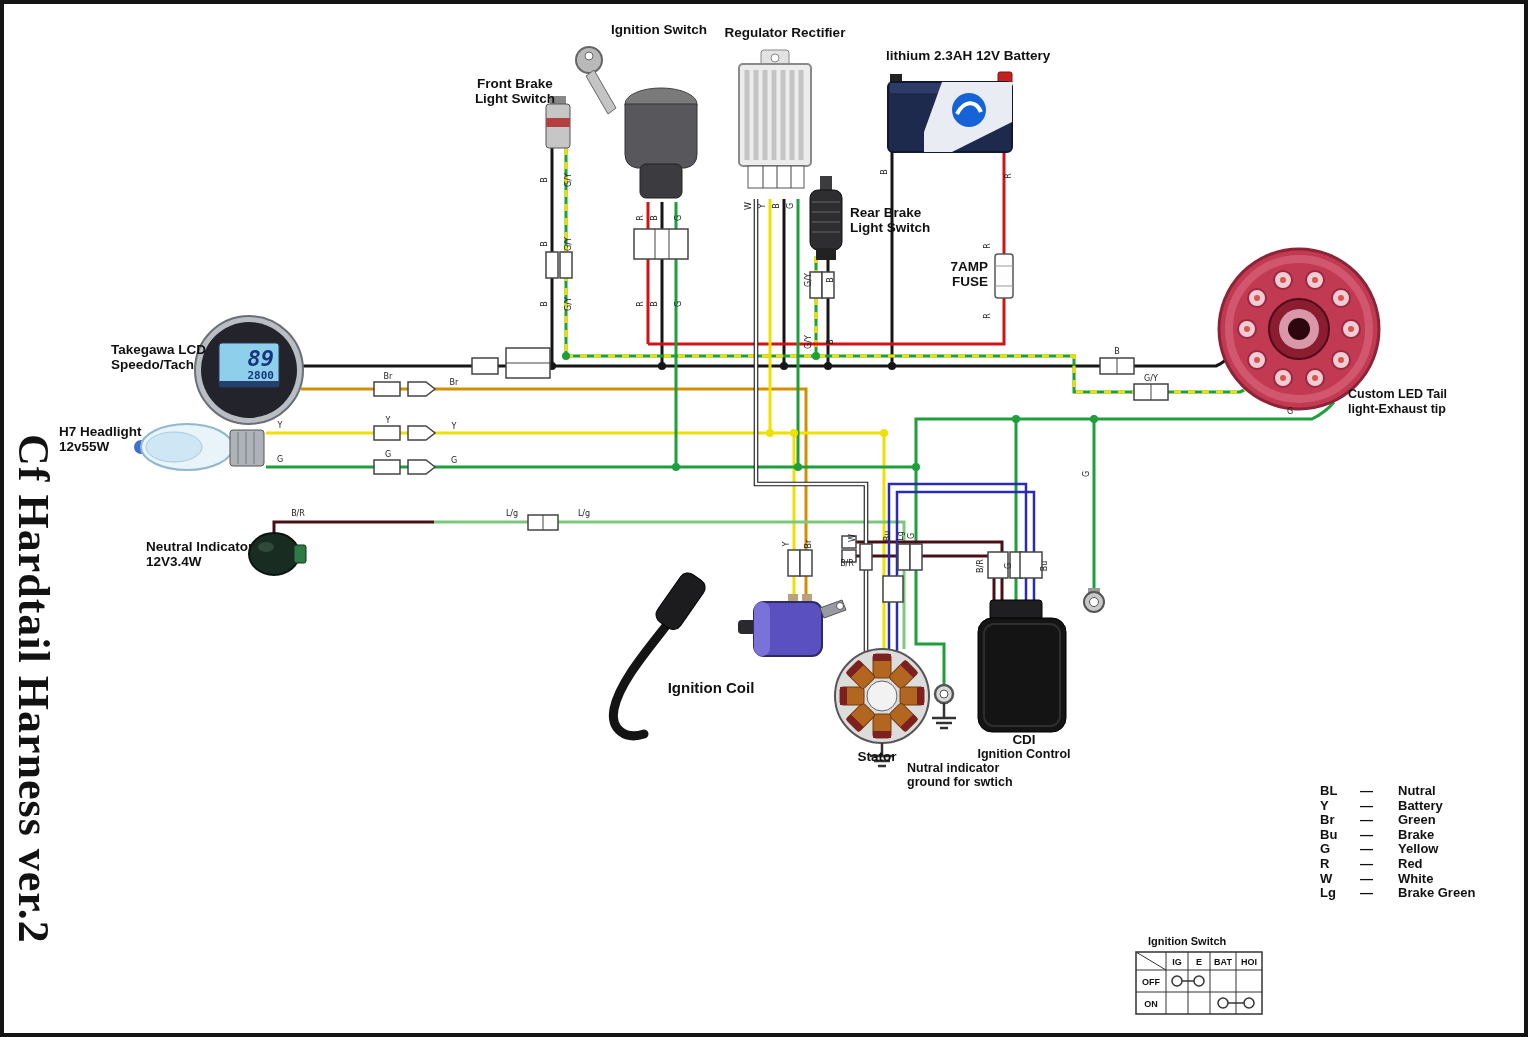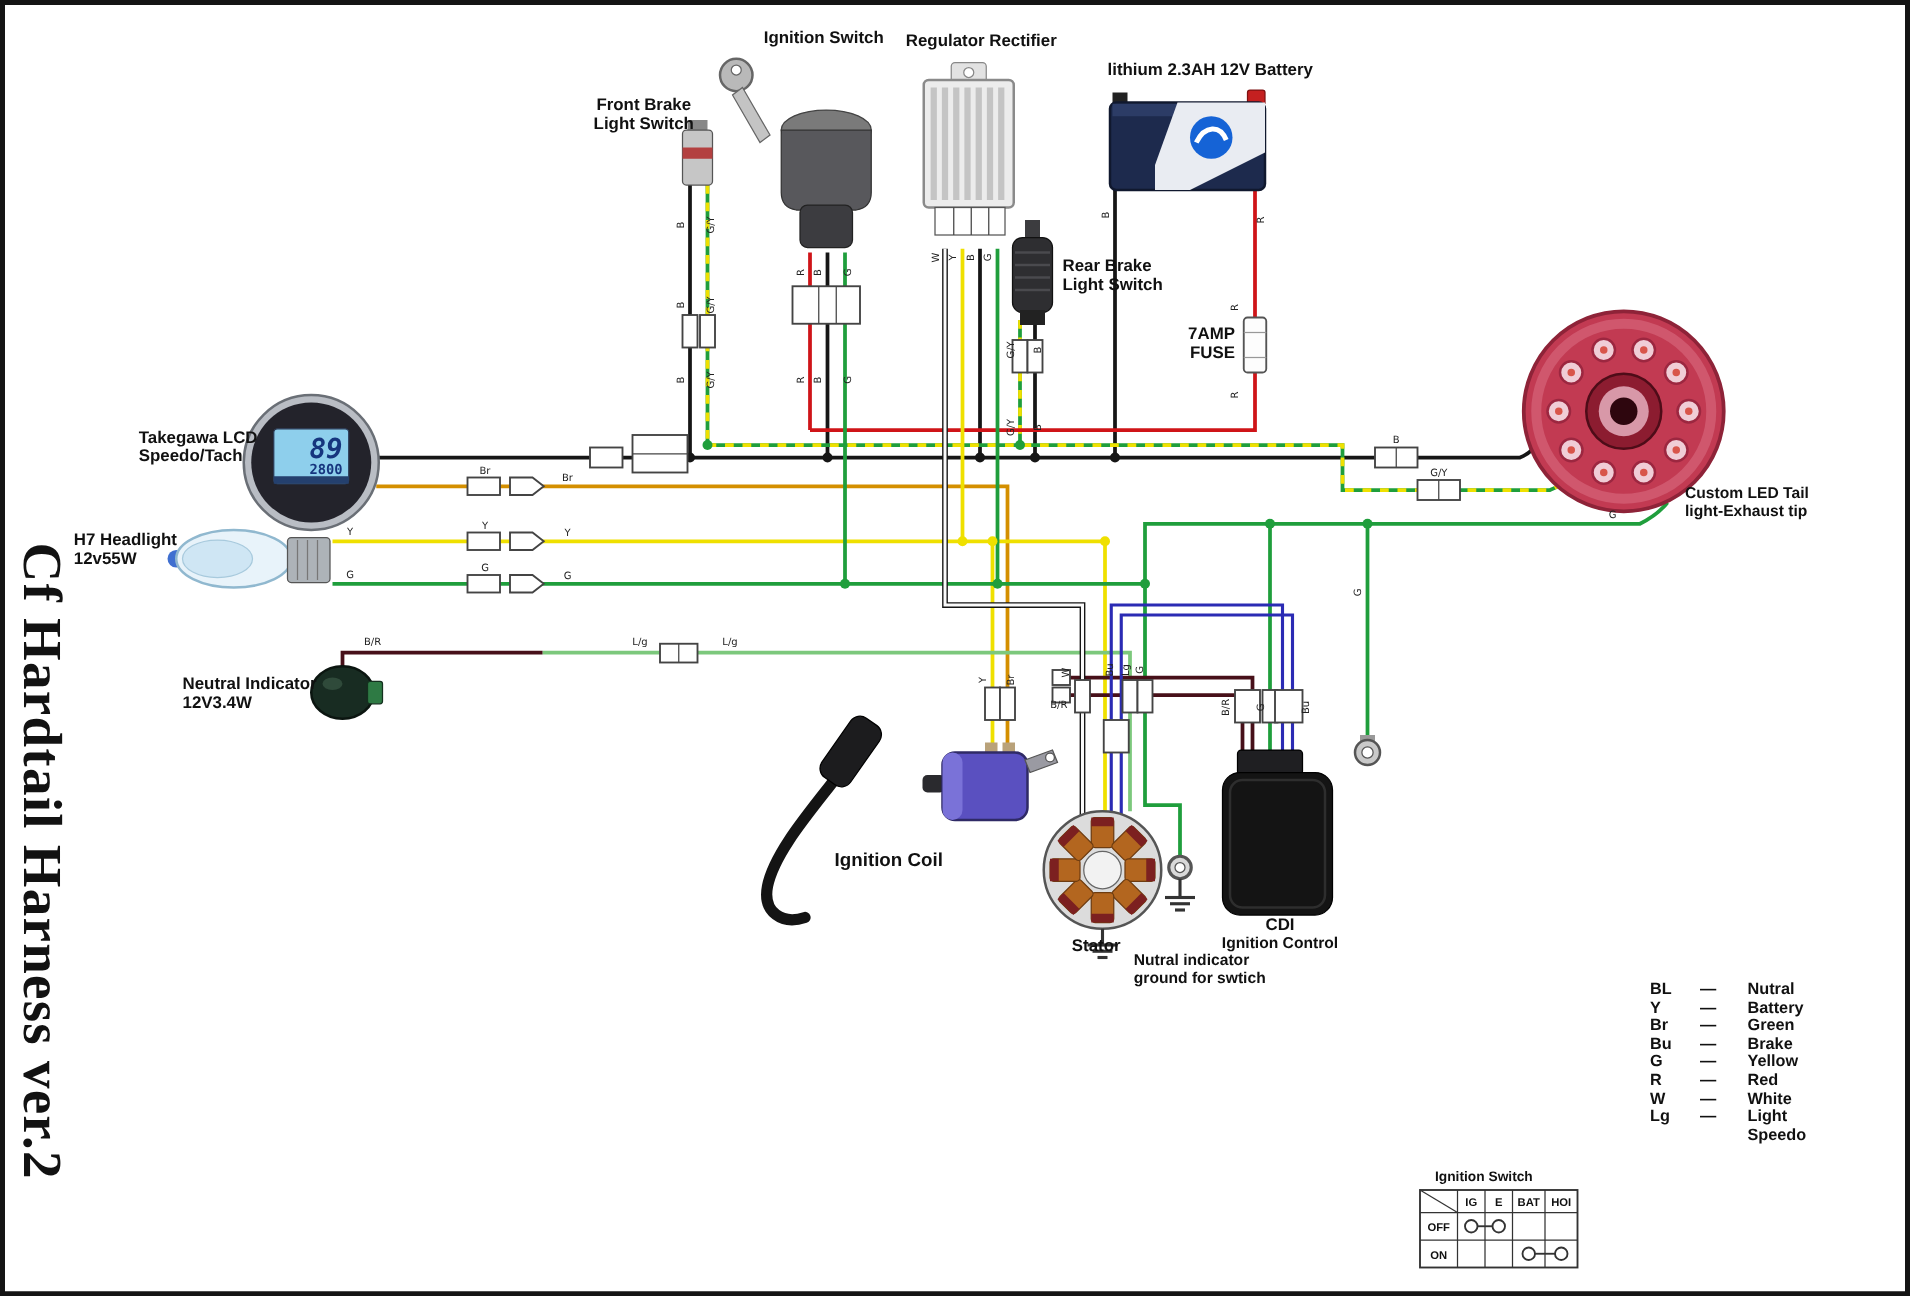--- a/index.html
+++ b/index.html
@@ -490,18 +490,18 @@
         <span class="lg-name">Red</span>
       </div>
     <div class="legend-row">
         <span class="lg-code">W</span>
         <span class="lg-dash">—</span>
         <span class="lg-name">White</span>
       </div>
     <div class="legend-row">
         <span class="lg-code">Lg</span>
         <span class="lg-dash">—</span>
-        <span class="lg-name">Light Speedo</span>
+        <span class="lg-name">Brake Green</span>
       </div>
   </div>
 
   <div class="vtitle">Cf Hardtail Harness ver.2</div>
 </div>
 
 </body></html>

